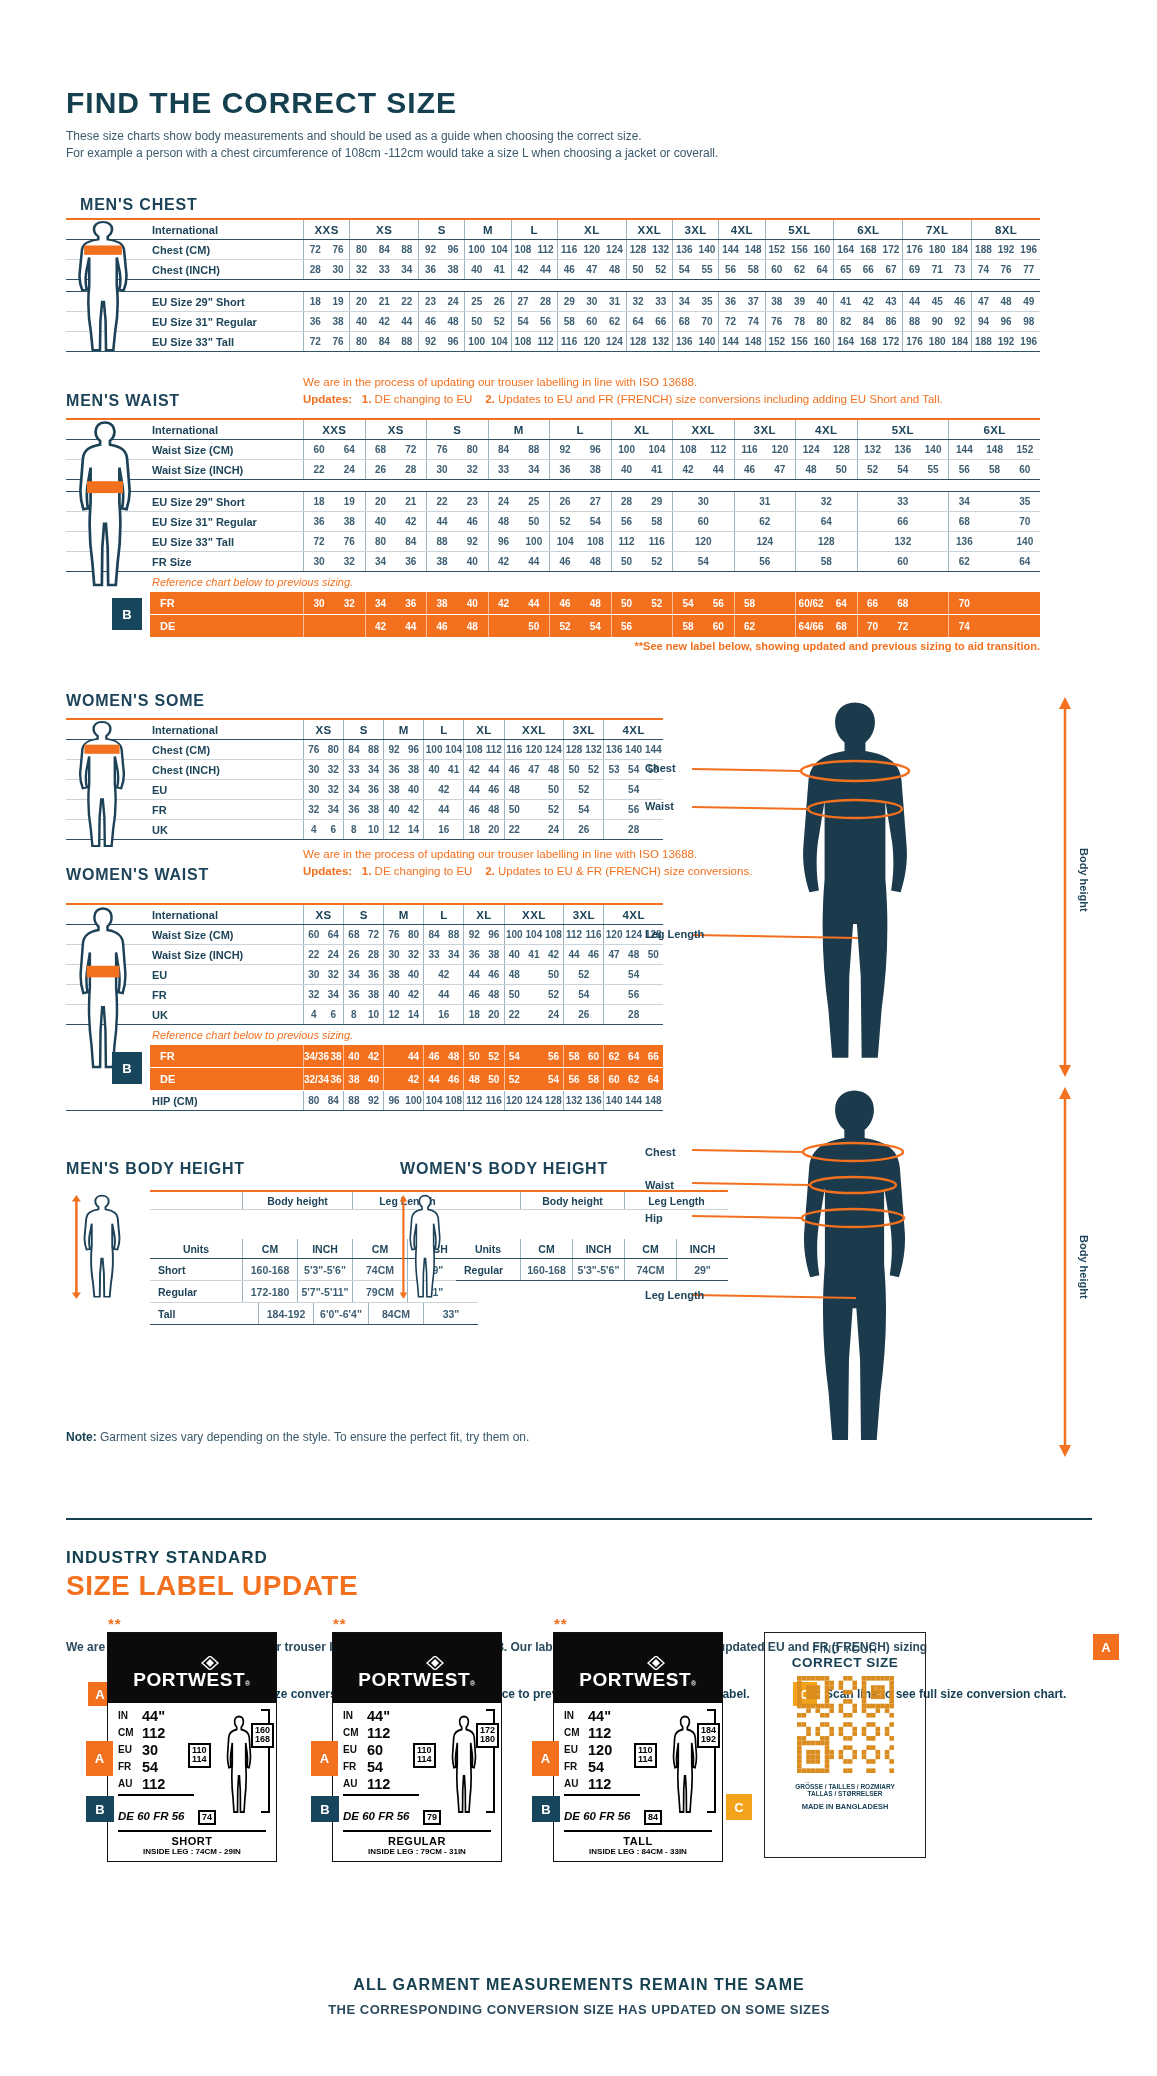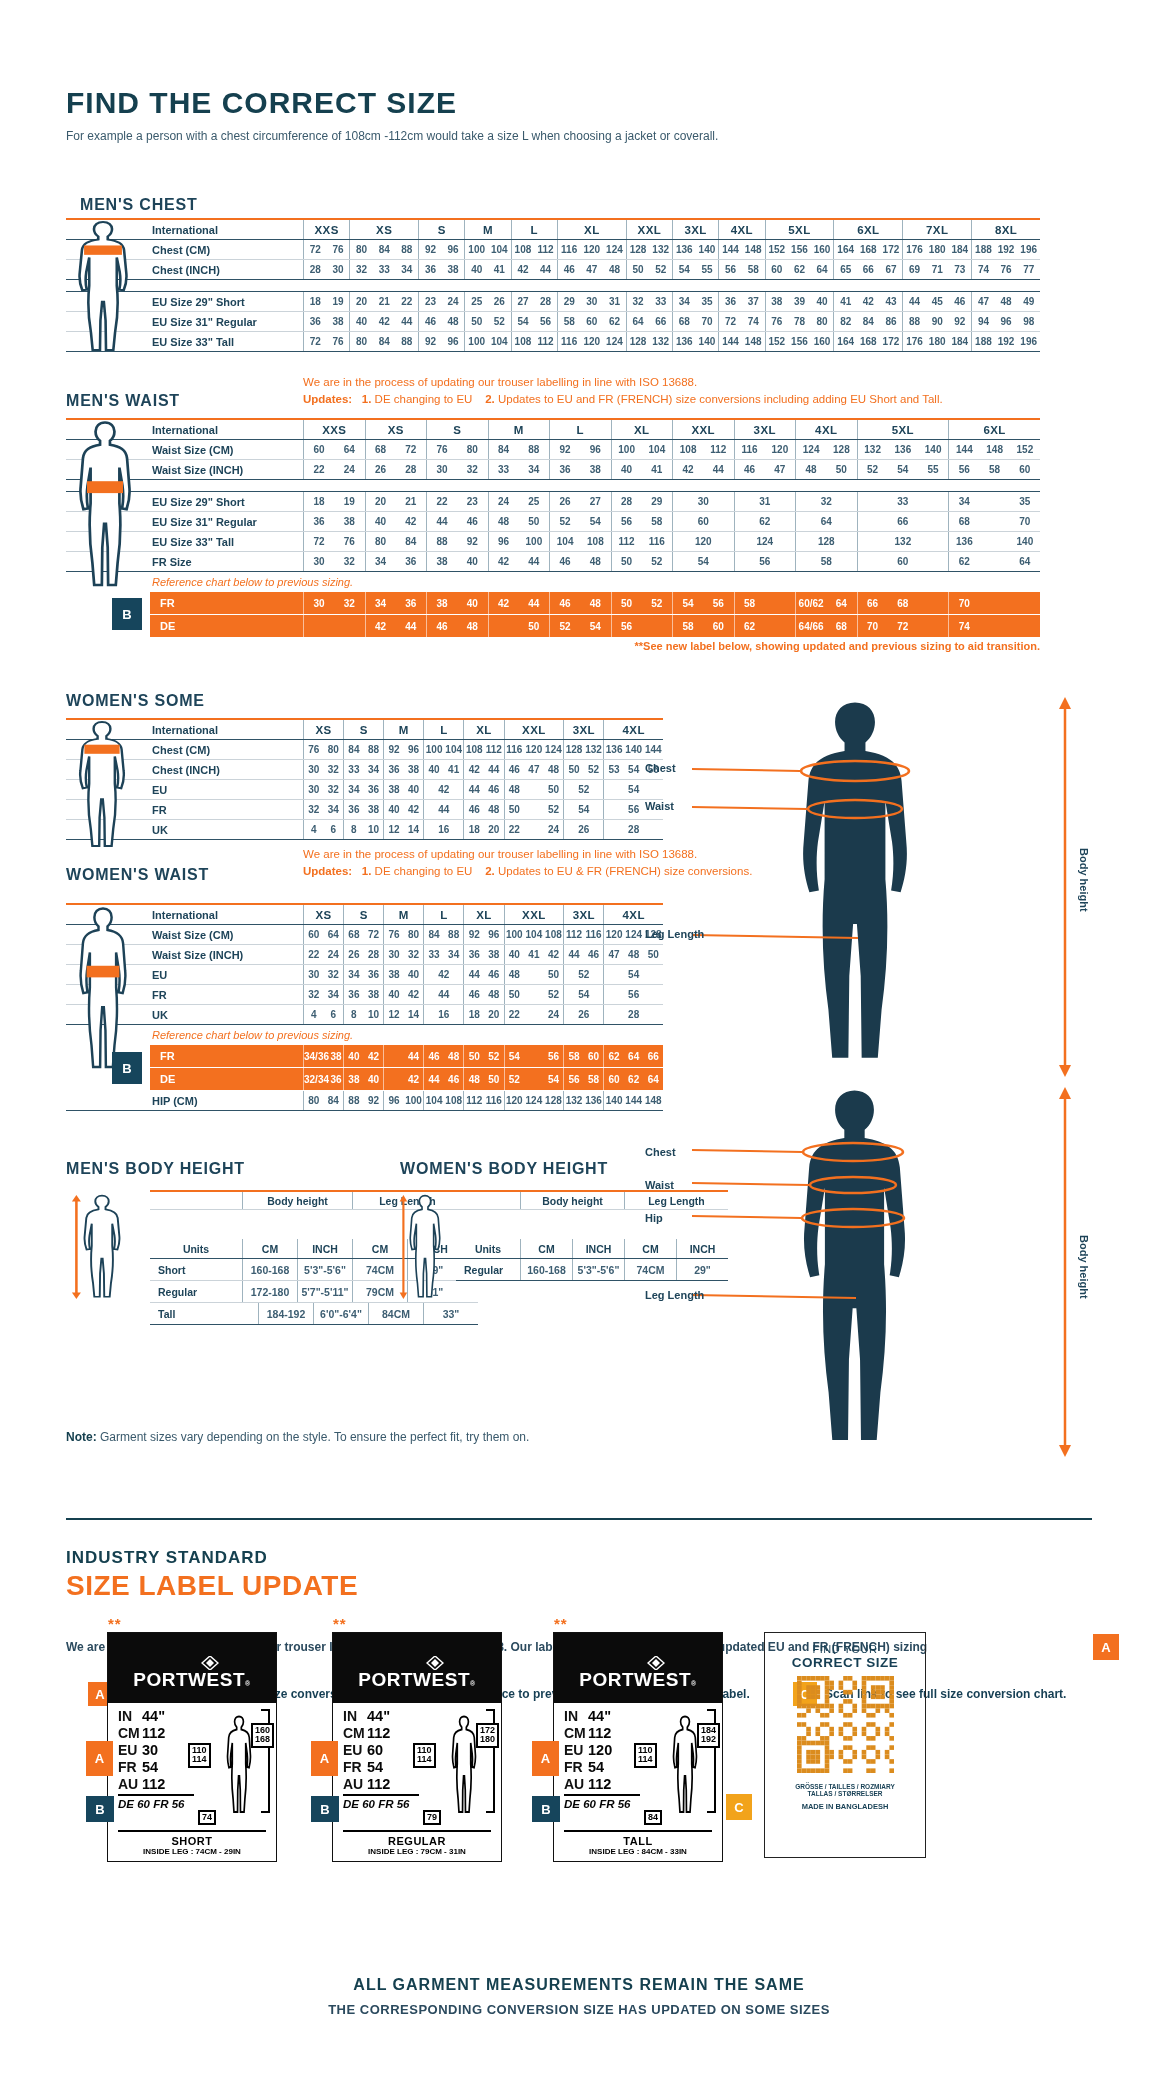--- a/index.html
+++ b/index.html
@@ -67,24 +67,24 @@
         box-sizing:border-box;}
   .stars{position:absolute;top:-18px;left:0;color:#F3701F;font-weight:800;font-size:15px;letter-spacing:1px;}
   .card-head{position:relative;height:70px;background:#0B0B0B;display:flex;align-items:flex-end;
              justify-content:center;padding-bottom:12px;box-sizing:border-box;}
   .brand{color:#fff;font-weight:800;font-size:19px;letter-spacing:.5px;position:relative;}
   .brand .reg{font-size:7px;vertical-align:baseline;}
   .brand svg{position:absolute;top:-13px;left:58%;}
   .card-body{position:absolute;top:74px;left:10px;right:6px;display:flex;}
   .spec{width:76px;}
   .spec-row{display:flex;height:17px;align-items:center;}
-  .sl{width:24px;font-size:14px;font-weight:700;color:#111;}
+  .sl{width:24px;font-size:10px;font-weight:700;color:#111;}
   .sv{font-size:14.5px;font-weight:800;color:#050505;}
   .de-row{margin-top:2px;border-top:2px solid #000;font-style:italic;font-weight:700;
-          font-size:11.5px;color:#050505;padding-top:2px;white-space:nowrap;}
+          font-size:11.5px;color:#050505;padding-top:14px;white-space:nowrap;}
   .card-fig{position:relative;flex:1;height:118px;}
   .mbox{position:absolute;border:2px solid #000;background:#fff;font-weight:800;font-size:9px;
         line-height:1.05;padding:1px 2px;text-align:center;color:#000;}
   .bracket{position:absolute;right:0px;top:2px;height:100px;width:7px;border:2px solid #000;border-left:none;}
   .card-foot{position:absolute;bottom:5px;left:10px;right:10px;border-top:2px solid #000;
              text-align:center;padding-top:3px;}
   .fname{font-size:11px;font-weight:800;color:#000;letter-spacing:.5px;}
   .fleg{font-size:8px;font-weight:700;color:#000;}
   .card-badge-a{position:absolute;left:-22px;top:108px;width:27px;height:35px;}
   .card-badge-b{position:absolute;left:-22px;top:163px;width:28px;height:26px;}
@@ -103,20 +103,21 @@
   .foot2{left:66px;top:2002px;width:1026px;text-align:center;font-size:13px;font-weight:700;
          letter-spacing:.5px;color:#2B4A5E;}
 </style>
 </head>
 <body>
 
 <div class="page">
 
   <div class="abs main-title">FIND THE CORRECT SIZE</div>
   <div class="abs intro">
+    <div>These size charts show body measurements and should be used as a guide when choosing the correct size.</div>
     <div>For example a person with a chest circumference of 108cm -112cm would take a size L when choosing a jacket or coverall.</div>
   </div>
 
   <div class="abs sec-title" style="left:80px;top:196px;">MEN'S CHEST</div>
   <div class="size-table" style="left:66px;top:218px;">
       <div class="trow thead">
         <div class="tlabel">International</div>
         <div class="tvals" style="width: 737px;">
           <div class="tcol hcol" style="flex-grow: 2;">XXS</div>
           <div class="tcol hcol" style="flex-grow: 3;">XS</div>

